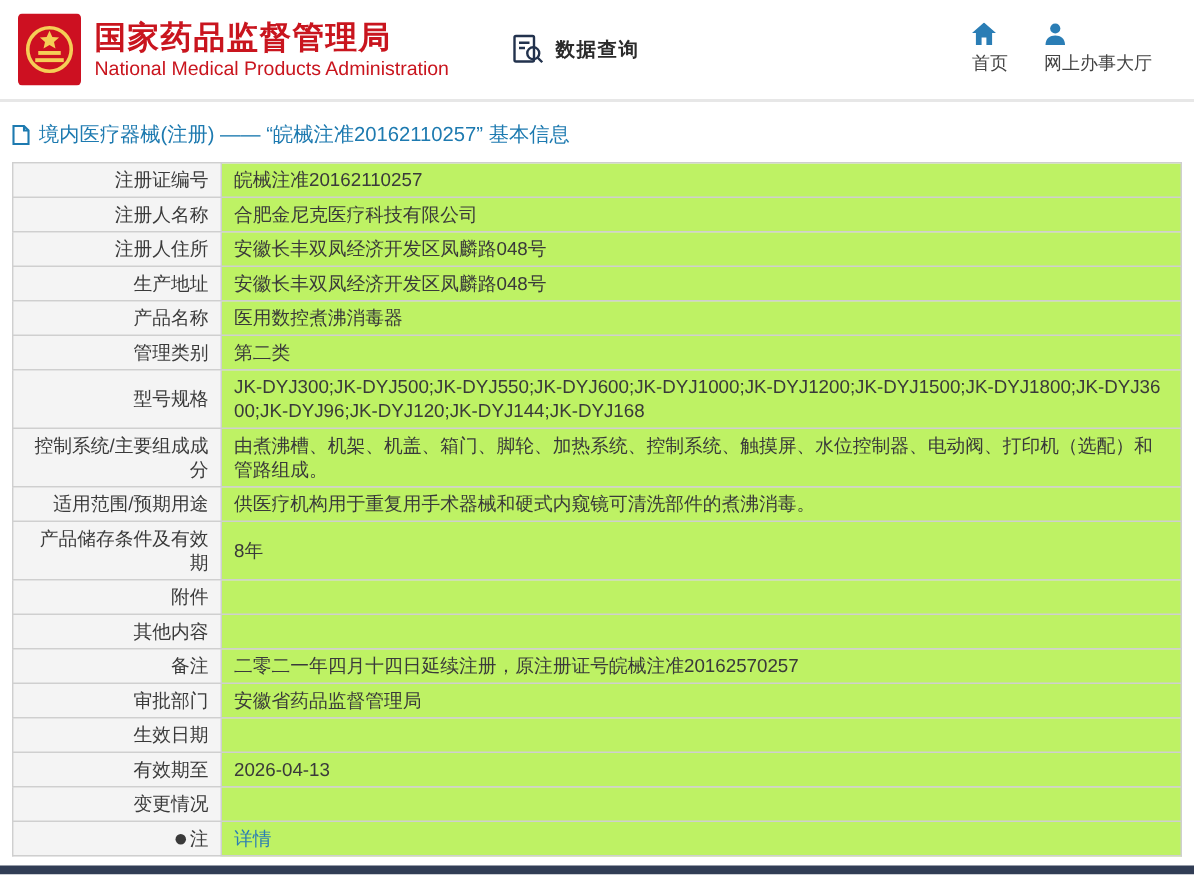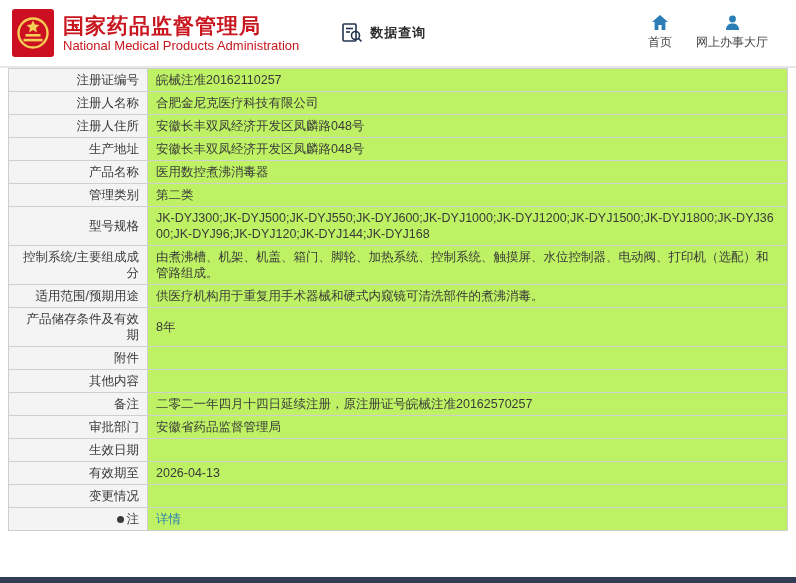--- a/index.html
+++ b/index.html
@@ -23,21 +23,21 @@
     padding:0 28px 0 12px;background:#fff;
     border-bottom:2px solid #e7e7e7;
   }
   .logo-block{display:flex;align-items:center;gap:9px;}
   .titles{display:flex;flex-direction:column;gap:3px;}
   .agency-cn{color:var(--brand-red);font-size:21px;font-weight:bold;letter-spacing:1px;line-height:1;}
   .agency-en{color:var(--brand-red);font-size:13px;line-height:1;}
   .query{display:flex;align-items:center;gap:7px;margin-left:42px;cursor:pointer;}
   .query-title{font-size:13px;font-weight:bold;color:#2b2b2b;letter-spacing:1px;}
   .top-nav{margin-left:auto;display:flex;gap:24px;}
-  .nav-item{display:flex;flex-direction:column;align-items:center;gap:4px;font-size:12px;color:#444;cursor:pointer;}
+  .nav-item{display:flex;flex-direction:column;gap:4px;font-size:12px;color:#444;cursor:pointer;}
   
   .main{padding:0 8px;}
   .breadcrumb{
     display:flex;align-items:center;gap:6px;
     margin:13px 0 9px 0;
     color:var(--accent-blue);font-size:13.5px;
   }
   
   table.info{width:100%;border-collapse:collapse;table-layout:fixed;}
   table.info th{
@@ -110,20 +110,29 @@
           <circle cx="7.5" cy="4" r="3.4" fill="#2a7db5"></circle>
           <path d="M1 15 C1 10.5 4 8.6 7.5 8.6 C11 8.6 14 10.5 14 15 Z" fill="#2a7db5"></path>
         </svg>
       </span>
       <span>网上办事大厅</span>
     </div>
   </div>
 </div>
 
 <div class="main">
+  <div class="breadcrumb">
+    <span>
+      <svg width="12" height="14" viewBox="0 0 12 14" fill="none" stroke="#1d7ab0" stroke-width="1.4">
+        <path d="M1 1 h7 l3 3 v9 h-10 z"></path>
+        <path d="M8 1 v3 h3"></path>
+      </svg>
+    </span>
+    <span>境内医疗器械(注册) —— “皖械注准20162110257” 基本信息</span>
+  </div>
 
   <table class="info">
     <tbody>
   <tr>
     <th>注册证编号</th>
     <td>皖械注准20162110257</td>
   </tr>
 
   <tr>
     <th>注册人名称</th>

